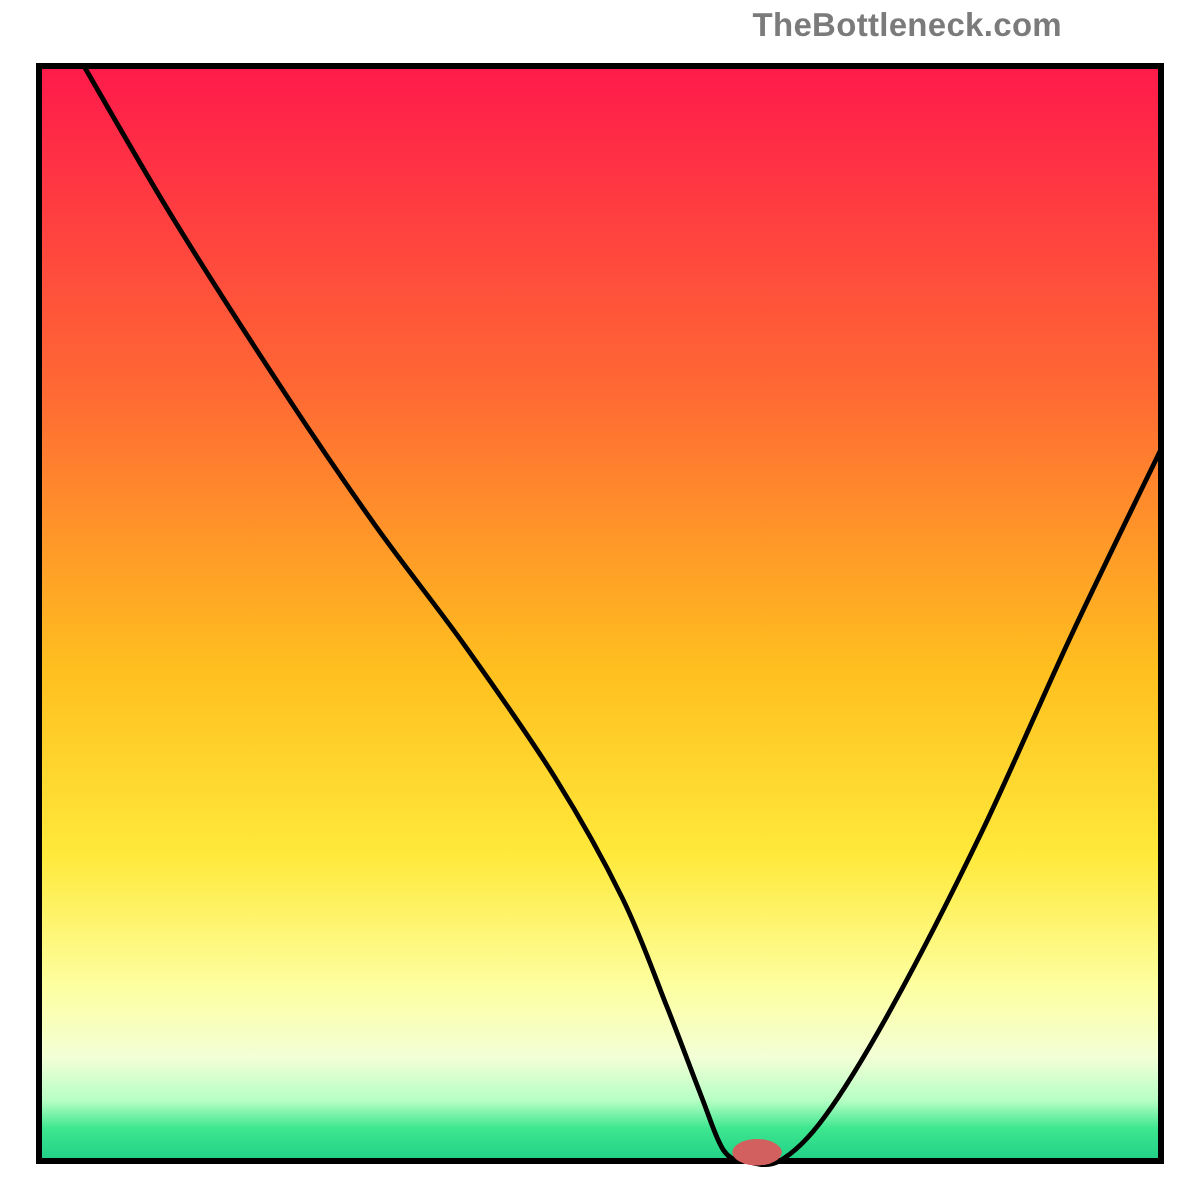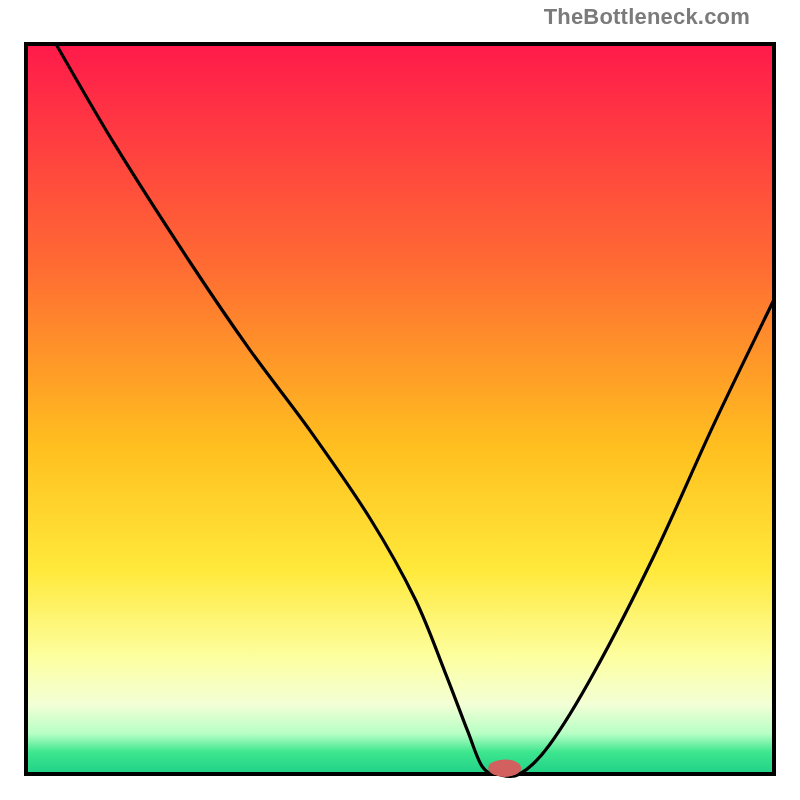--- a/index.html
+++ b/index.html
@@ -8,21 +8,20 @@
     width: 800px;
     height: 800px;
     background: #ffffff;
     font-family: Arial, Helvetica, sans-serif;
     overflow: hidden;
   }
   .frame {
     position: relative;
     width: 720px;
     height: 800px;
-    padding-left: 42px;
   }
   .attribution {
     position: absolute;
     top: 4px;
     right: 12px;
     font-size: 22px;
     font-weight: 600;
     color: #7b7b7b;
     letter-spacing: 0.2px;
     z-index: 10;

